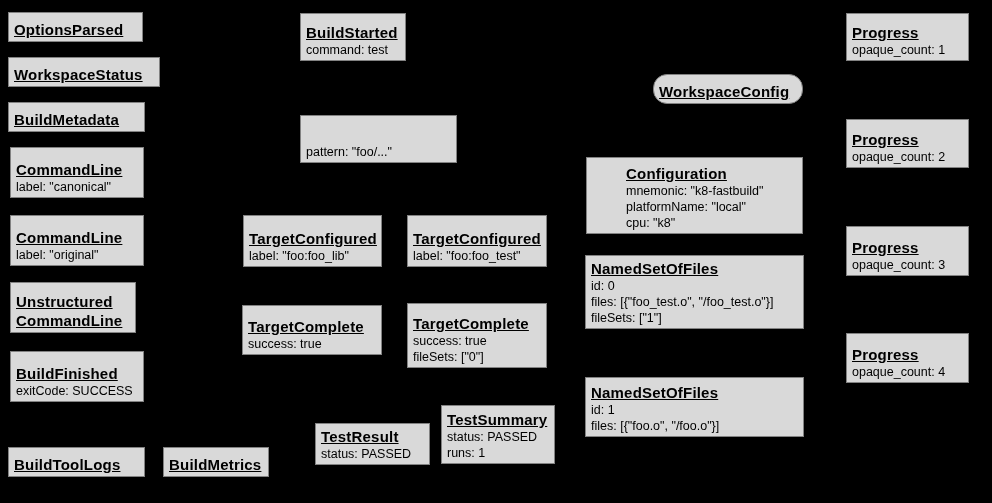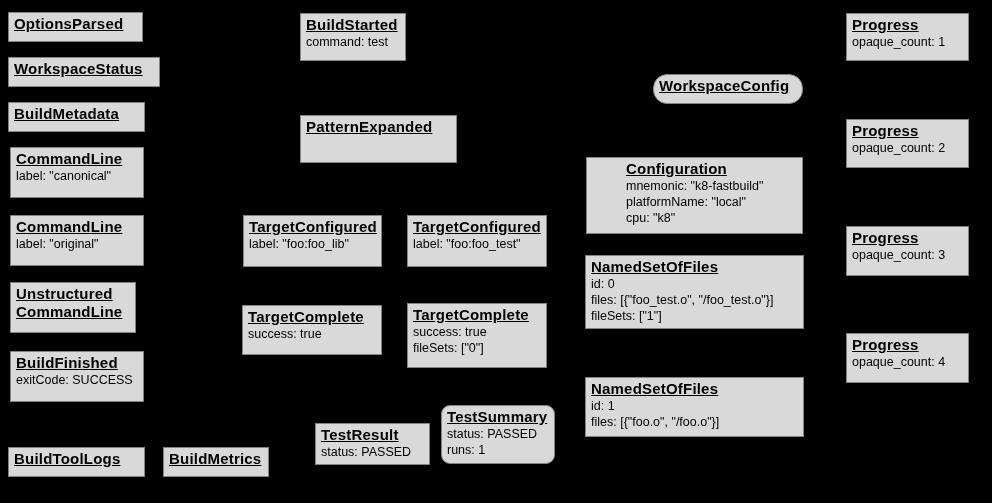--- a/index.html
+++ b/index.html
@@ -17,21 +17,21 @@
   }
   .node {
     position: absolute;
     box-sizing: border-box;
     background: #d9d9d9;
     border: 1px solid #828282;
     color: #000000;
     padding: 2px 5px;
     display: flex;
     flex-direction: column;
-    justify-content: flex-start;
+    justify-content: flex-end;
     overflow: visible;
   }
   .node .title {
     display: block;
     font-size: 15px;
     font-weight: bold;
     line-height: 1.22;
     text-decoration: underline;
     letter-spacing: 0.2px;
     white-space: normal;
@@ -99,21 +99,21 @@
     </div>
     <div class="node" style="left: 407px; top: 303px; width: 140px; height: 65px;">
       <span class="title">TargetComplete</span>
       <span class="line">success: true</span>
       <span class="line">fileSets: ["0"]</span>
     </div>
     <div class="node" style="left: 315px; top: 423px; width: 115px; height: 42px;">
       <span class="title">TestResult</span>
       <span class="line">status: PASSED</span>
     </div>
-    <div class="node" style="left: 441px; top: 405px; width: 114px; height: 59px; border-radius: 9px;">
+    <div class="node" style="left: 441px; top: 405px; width: 114px; height: 59px;">
       <span class="title">TestSummary</span>
       <span class="line">status: PASSED</span>
       <span class="line">runs: 1</span>
     </div>
     <div class="node" style="left: 653px; top: 74px; width: 150px; height: 30px; border-radius: 14px;">
       <span class="title">WorkspaceConfig</span>
     </div>
     <div class="node" style="left: 586px; top: 157px; width: 217px; height: 77px; padding-left: 39px;">
       <span class="title">Configuration</span>
       <span class="line">mnemonic: "k8-fastbuild"</span>

